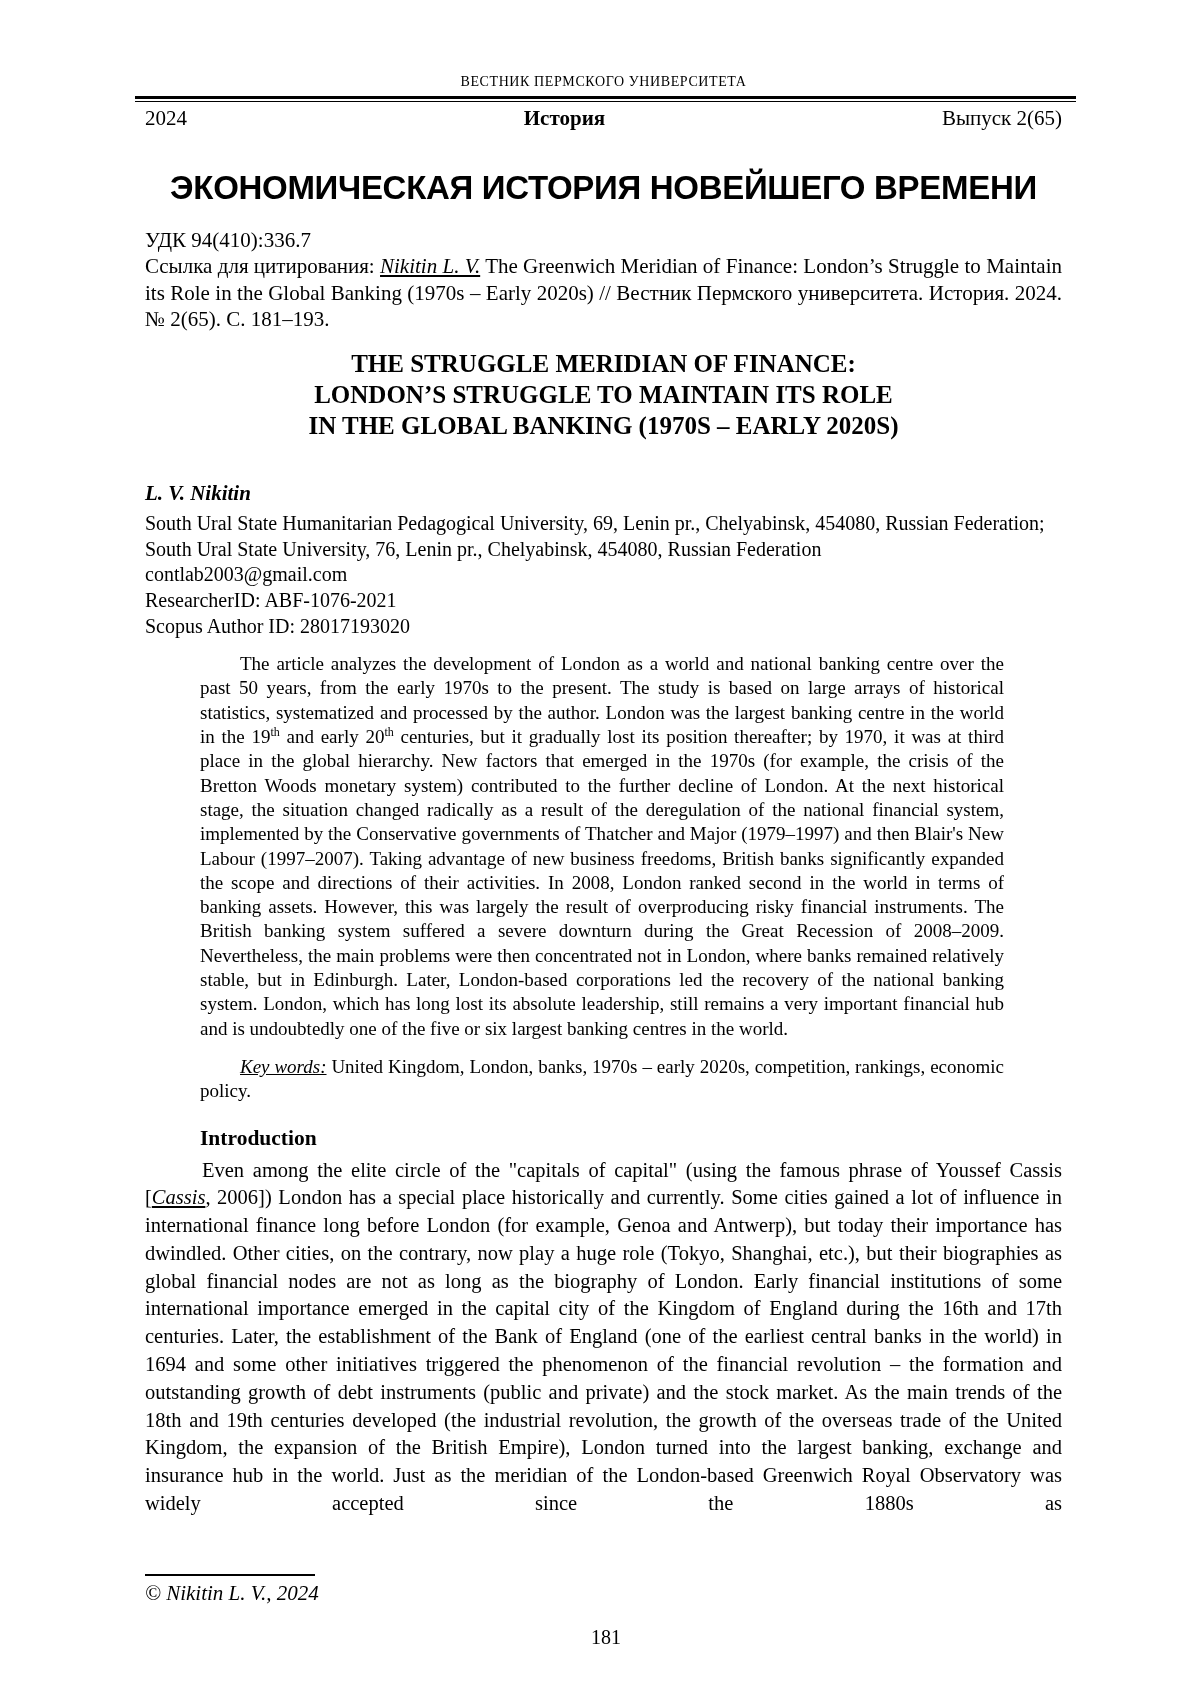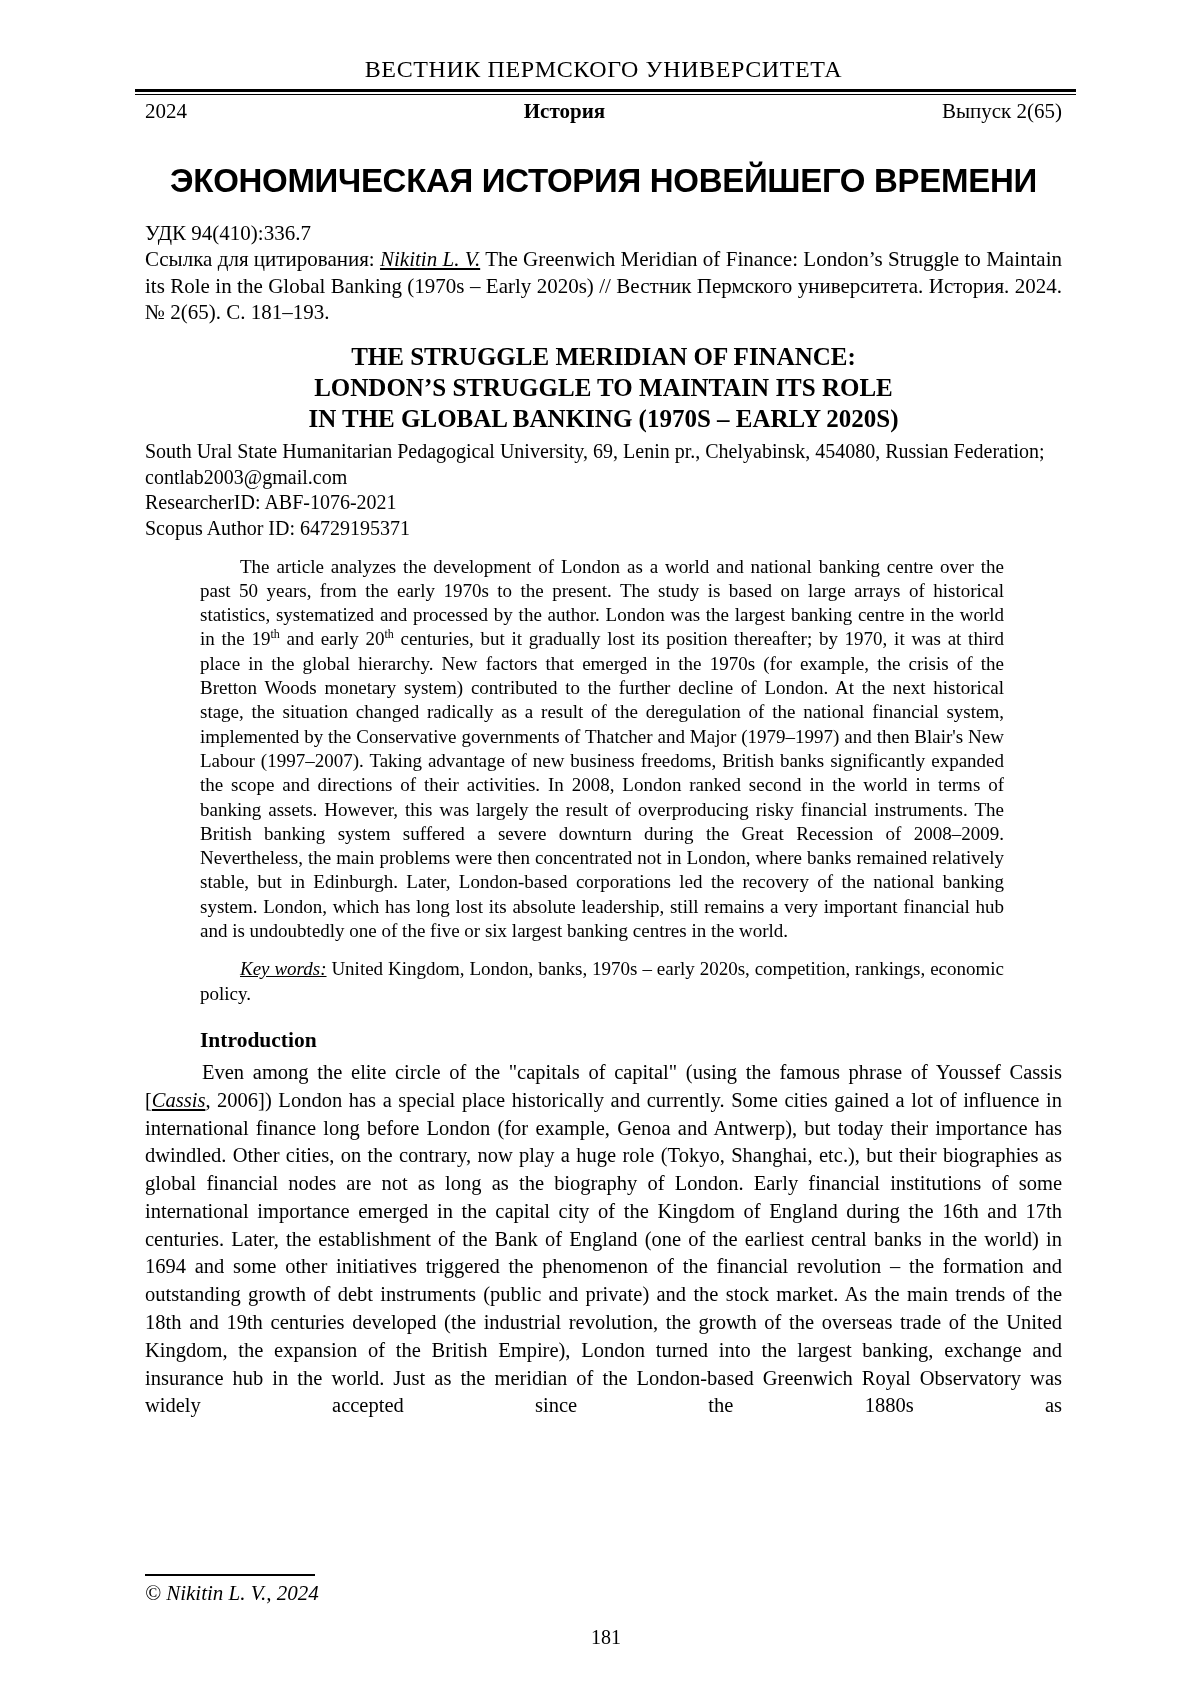--- a/index.html
+++ b/index.html
@@ -13,23 +13,23 @@
     font-family: "Liberation Serif", "DejaVu Serif", serif;
     overflow: hidden;
   }
   .content {
     margin-left: 145px;
     margin-right: 138px; 
   }
 
   
   .jheader-title {
-    padding-top: 56px;
+    padding-top: 74px;
     text-align: center;
-    font-size: 24px;
+    font-size: 14px;
     letter-spacing: 0.6px;
   }
   .rule-double {
     margin-top: 6px;
     margin-left: -10px;
     margin-right: -14px;
     height: 2px;
     border-top: 3.5px solid #000;
     border-bottom: 1.5px solid #000;
   }
@@ -166,25 +166,27 @@
       <div class="udc">УДК 94(410):336.7</div>
       <div class="citation"><span>Ссылка для цитирования: </span><span class="italic">Nikitin L. V.</span><span> The Greenwich Meridian of Finance: London’s Struggle to Maintain its Role in the Global Banking (1970s – Early 2020s) // Вестник Пермского университета. История. 2024. № 2(65). С. 181–193.</span></div>
     </div>
 
     <div class="article-title">
       <div>THE STRUGGLE MERIDIAN OF FINANCE:</div>
       <div>LONDON’S STRUGGLE TO MAINTAIN ITS ROLE</div>
       <div>IN THE GLOBAL BANKING (1970S – EARLY 2020S)</div>
     </div>
 
+    <div class="author-name">L. V. Nikitin</div>
     <div class="affiliations">
       <div>South Ural State Humanitarian Pedagogical University, 69, Lenin pr., Chelyabinsk, 454080, Russian Federation;</div>
+      <div>South Ural State University, 76, Lenin pr., Chelyabinsk, 454080, Russian Federation</div>
       <div>contlab2003@gmail.com</div>
       <div>ResearcherID: ABF-1076-2021</div>
-      <div>Scopus Author ID: 64729195371</div>
+      <div>Scopus Author ID: 28017193020</div>
     </div>
 
     <div class="abstract"><span>The article analyzes the development of London as a world and national banking centre over the past 50 years, from the early 1970s to the present. The study is based on large arrays of historical statistics, systematized and processed by the author. London was the largest banking centre in the world in the 19</span><sup>th</sup><span> and early 20</span><sup>th</sup><span> centuries, but it gradually lost its position thereafter; by 1970, it was at third place in the global hierarchy. New factors that emerged in the 1970s (for example, the crisis of the Bretton Woods monetary system) contributed to the further decline of London. At the next historical stage, the situation changed radically as a result of the deregulation of the national financial system, implemented by the Conservative governments of Thatcher and Major (1979–1997) and then Blair's New Labour (1997–2007). Taking advantage of new business freedoms, British banks significantly expanded the scope and directions of their activities. In 2008, London ranked second in the world in terms of banking assets. However, this was largely the result of overproducing risky financial instruments. The British banking system suffered a severe downturn during the Great Recession of 2008–2009. Nevertheless, the main problems were then concentrated not in London, where banks remained relatively stable, but in Edinburgh. Later, London-based corporations led the recovery of the national banking system. London, which has long lost its absolute leadership, still remains a very important financial hub and is undoubtedly one of the five or six largest banking centres in the world.</span></div>
 
     <div class="keywords"><span class="italic">Key words:</span><span> United Kingdom, London, banks, 1970s – early 2020s, competition, rankings, economic policy.</span></div>
 
     <div class="intro-heading">Introduction</div>
     <div class="intro-paragraph"><span>Even among the elite circle of the "capitals of capital" (using the famous phrase of Youssef Cassis [</span><span class="italic">Cassis</span><span>, 2006]) London has a special place historically and currently. Some cities gained a lot of influence in international finance long before London (for example, Genoa and Antwerp), but today their importance has dwindled. Other cities, on the contrary, now play a huge role (Tokyo, Shanghai, etc.), but their biographies as global financial nodes are not as long as the biography of London. Early financial institutions of some international importance emerged in the capital city of the Kingdom of England during the 16th and 17th centuries. Later, the establishment of the Bank of England (one of the earliest central banks in the world) in 1694 and some other initiatives triggered the phenomenon of the financial revolution – the formation and outstanding growth of debt instruments (public and private) and the stock market. As the main trends of the 18th and 19th centuries developed (the industrial revolution, the growth of the overseas trade of the United Kingdom, the expansion of the British Empire), London turned into the largest banking, exchange and insurance hub in the world. Just as the meridian of the London-based Greenwich Royal Observatory was widely accepted since the 1880s as</span></div>
   </div>
 

